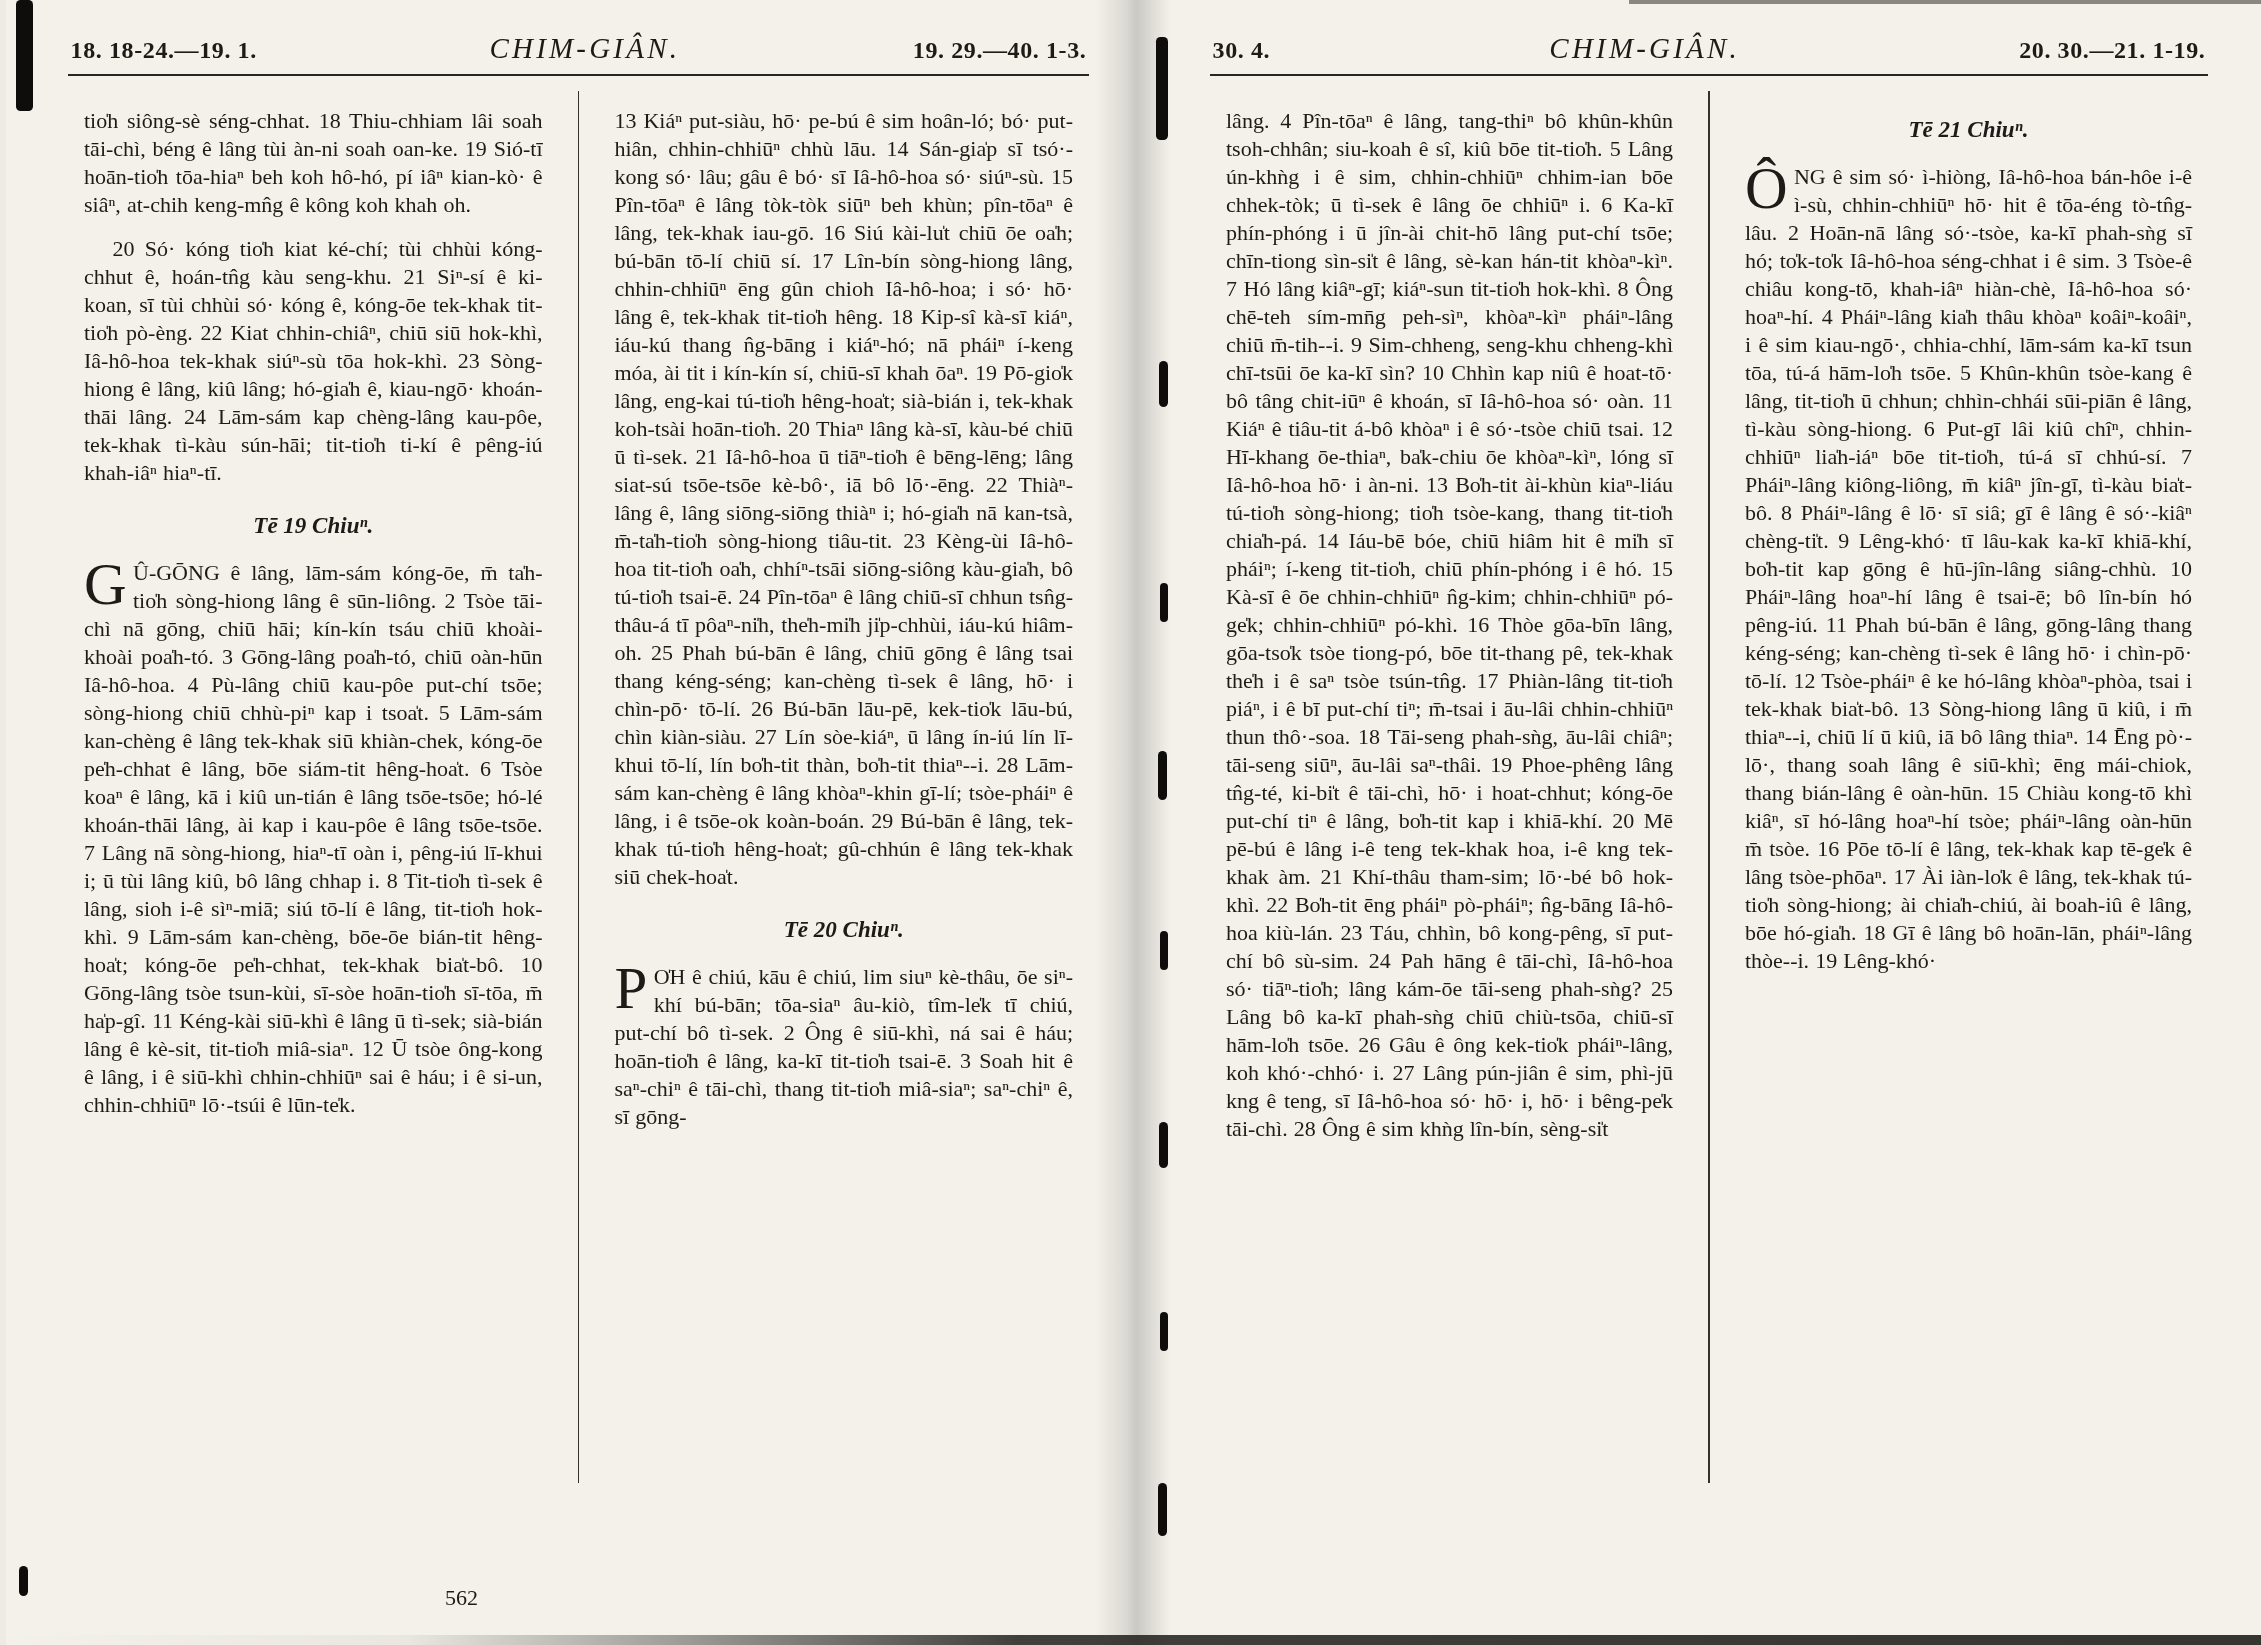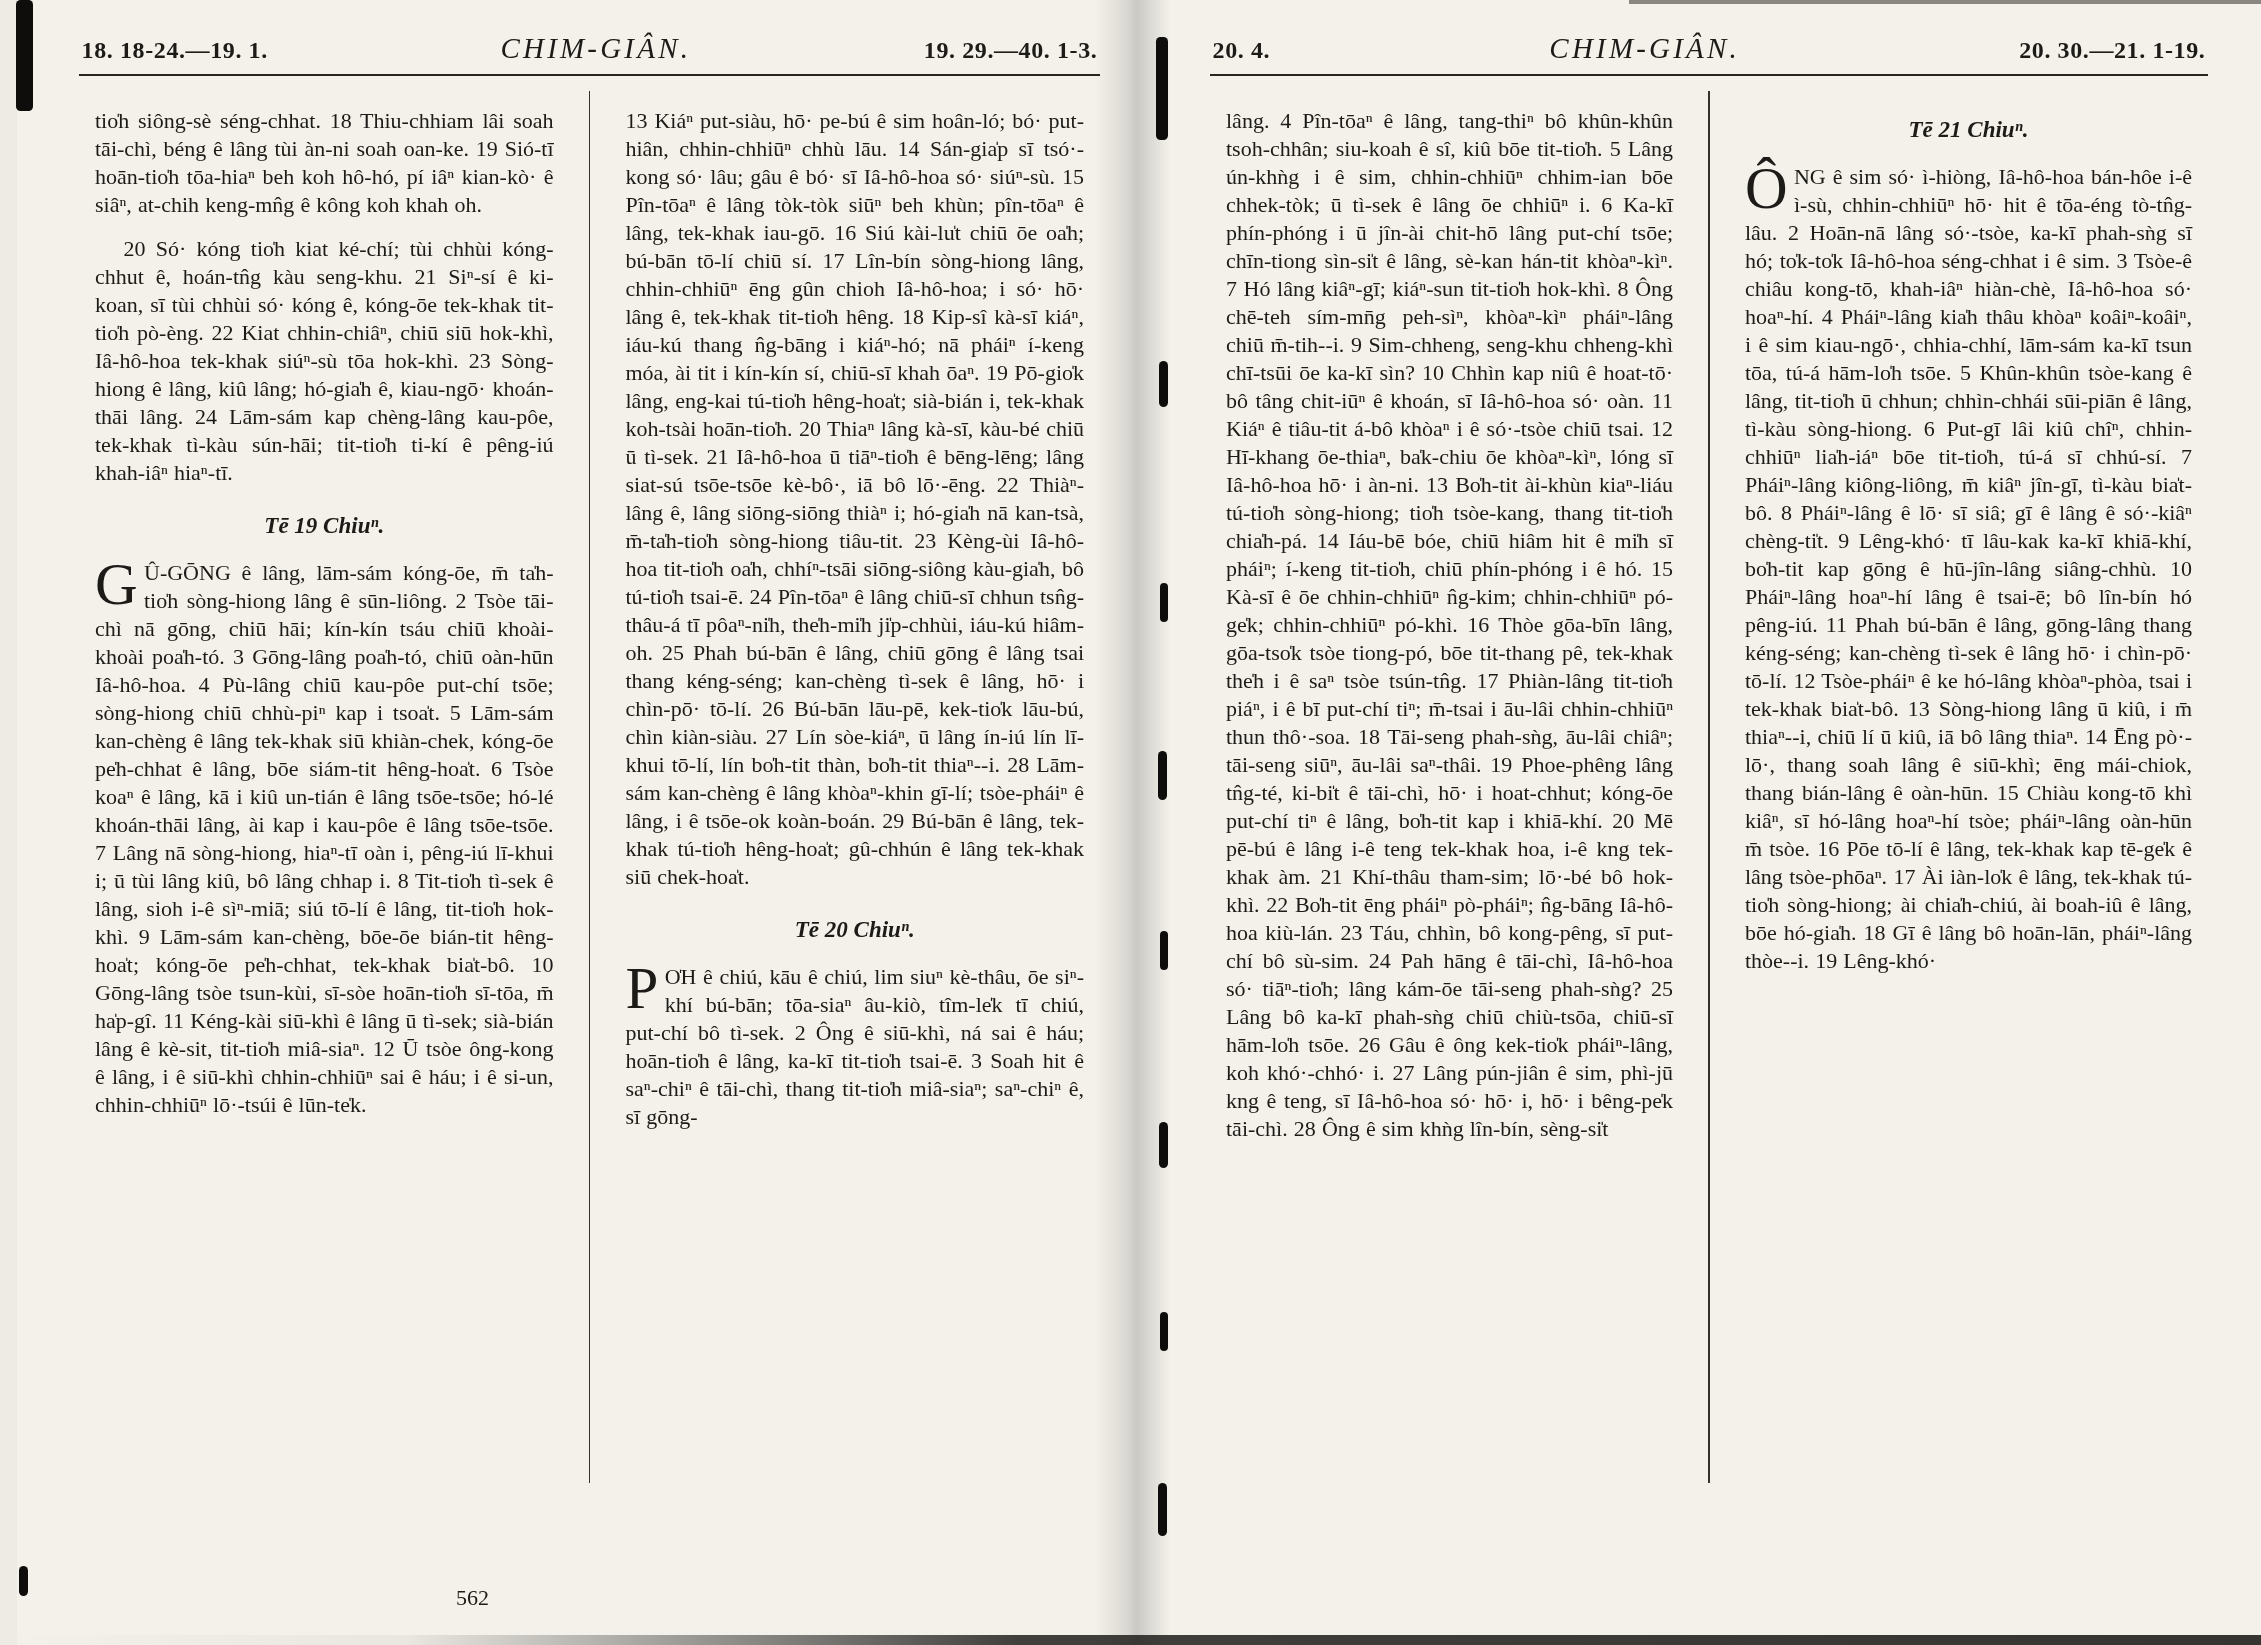--- a/index.html
+++ b/index.html
@@ -7,21 +7,21 @@
     width:2261px;height:1645px;position:relative;overflow:hidden;
     background:#edebe4;
     font-family:"Liberation Serif","DejaVu Serif",serif;
     color:#1d1b17;
   }
   .spread{position:absolute;inset:0;}
   .page{
     position:absolute;top:0;height:1645px;width:1131px;
     background:#f3f1ea;box-sizing:border-box;
   }
-  .page-left{left:17px;padding:28px 48px 0 62px;}
+  .page-left{left:6px;padding:28px 48px 0 62px;}
   .page-right{left:1131px;padding:28px 54px 0 79px;}
   .page-header{
     display:flex;justify-content:space-between;align-items:baseline;
     padding:3.9px 2.6px 0 2.6px;
   }
   .ref{font-weight:bold;font-size:24px;letter-spacing:0.6px;white-space:nowrap;}
   .running-title{font-size:29px;letter-spacing:3.2px;white-space:nowrap;font-style:italic;}
   .header-rule{height:1.9px;background:#28261f;margin-top:9px;}
   .columns{
     display:flex;align-items:stretch;margin-top:15.5px;
@@ -86,21 +86,21 @@
         <p class="para no-indent">13 Kiáⁿ put-siàu, hō· pe-bú ê sim hoân-ló; bó· put-hiân, chhin-chhiūⁿ chhù lāu. 14 Sán-gia̍p sī tsó·-kong só· lâu; gâu ê bó· sī Iâ-hô-hoa só· siúⁿ-sù. 15 Pîn-tōaⁿ ê lâng tòk-tòk siūⁿ beh khùn; pîn-tōaⁿ ê lâng, tek-khak iau-gō. 16 Siú kài-lu̍t chiū ōe oa̍h; bú-bān tō-lí chiū sí. 17 Lîn-bín sòng-hiong lâng, chhin-chhiūⁿ ēng gûn chioh Iâ-hô-hoa; i só· hō· lâng ê, tek-khak tit-tio̍h hêng. 18 Kip-sî kà-sī kiáⁿ, iáu-kú thang n̂g-bāng i kiáⁿ-hó; nā pháiⁿ í-keng móa, ài tit i kín-kín sí, chiū-sī khah ōaⁿ. 19 Pō-gio̍k lâng, eng-kai tú-tio̍h hêng-hoa̍t; sià-bián i, tek-khak koh-tsài hoān-tio̍h. 20 Thiaⁿ lâng kà-sī, kàu-bé chiū ū tì-sek. 21 Iâ-hô-hoa ū tiāⁿ-tio̍h ê bēng-lēng; lâng siat-sú tsōe-tsōe kè-bô·, iā bô lō·-ēng. 22 Thiàⁿ-lâng ê, lâng siōng-siōng thiàⁿ i; hó-gia̍h nā kan-tsà, m̄-ta̍h-tio̍h sòng-hiong tiâu-tit. 23 Kèng-ùi Iâ-hô-hoa tit-tio̍h oa̍h, chhíⁿ-tsāi siōng-siông kàu-gia̍h, bô tú-tio̍h tsai-ē. 24 Pîn-tōaⁿ ê lâng chiū-sī chhun tsn̂g-thâu-á tī pôaⁿ-ni̍h, the̍h-mi̍h ji̍p-chhùi, iáu-kú hiâm-oh. 25 Phah bú-bān ê lâng, chiū gōng ê lâng tsai thang kéng-séng; kan-chèng tì-sek ê lâng, hō· i chìn-pō· tō-lí. 26 Bú-bān lāu-pē, kek-tio̍k lāu-bú, chìn kiàn-siàu. 27 Lín sòe-kiáⁿ, ū lâng ín-iú lín lī-khui tō-lí, lín bo̍h-tit thàn, bo̍h-tit thiaⁿ--i. 28 Lām-sám kan-chèng ê lâng khòaⁿ-khin gī-lí; tsòe-pháiⁿ ê lâng, i ê tsōe-ok koàn-boán. 29 Bú-bān ê lâng, tek-khak tú-tio̍h hêng-hoa̍t; gû-chhún ê lâng tek-khak siū chek-hoa̍t.</p>
         <h3 class="chapter">Tē 20 Chiuⁿ.</h3>
         <p class="para no-indent dropcap">PO̍H ê chiú, kāu ê chiú, lim siuⁿ kè-thâu, ōe siⁿ-khí bú-bān; tōa-siaⁿ âu-kiò, tîm-le̍k tī chiú, put-chí bô tì-sek. 2 Ông ê siū-khì, ná sai ê háu; hoān-tio̍h ê lâng, ka-kī tit-tio̍h tsai-ē. 3 Soah hit ê saⁿ-chiⁿ ê tāi-chì, thang tit-tio̍h miâ-siaⁿ; saⁿ-chiⁿ ê, sī gōng-</p>
       </div>
     </div>
     <div class="page-number">562</div>
   </div>
 
   <div class="page page-right">
     <div class="page-header">
-      <span class="ref">20. 4.</span>
+      <span class="ref">30. 4.</span>
       <span class="running-title">CHIM-GIÂN.</span>
       <span class="ref">20. 30.—21. 1-19.</span>
     </div>
     <div class="header-rule"></div>
     <div class="columns">
       <div class="col">
         <p class="para no-indent">lâng. 4 Pîn-tōaⁿ ê lâng, tang-thiⁿ bô khûn-khûn tsoh-chhân; siu-koah ê sî, kiû bōe tit-tio̍h. 5 Lâng ún-khǹg i ê sim, chhin-chhiūⁿ chhim-ian bōe chhek-tòk; ū tì-sek ê lâng ōe chhiūⁿ i. 6 Ka-kī phín-phóng i ū jîn-ài chit-hō lâng put-chí tsōe; chīn-tiong sìn-si̍t ê lâng, sè-kan hán-tit khòaⁿ-kìⁿ. 7 Hó lâng kiâⁿ-gī; kiáⁿ-sun tit-tio̍h hok-khì. 8 Ông chē-teh sím-mn̄g peh-sìⁿ, khòaⁿ-kìⁿ pháiⁿ-lâng chiū m̄-tih--i. 9 Sim-chheng, seng-khu chheng-khì chī-tsūi ōe ka-kī sìn? 10 Chhìn kap niû ê hoat-tō· bô tâng chit-iūⁿ ê khoán, sī Iâ-hô-hoa só· oàn. 11 Kiáⁿ ê tiâu-tit á-bô khòaⁿ i ê só·-tsòe chiū tsai. 12 Hī-khang ōe-thiaⁿ, ba̍k-chiu ōe khòaⁿ-kìⁿ, lóng sī Iâ-hô-hoa hō· i àn-ni. 13 Bo̍h-tit ài-khùn kiaⁿ-liáu tú-tio̍h sòng-hiong; tio̍h tsòe-kang, thang tit-tio̍h chia̍h-pá. 14 Iáu-bē bóe, chiū hiâm hit ê mi̍h sī pháiⁿ; í-keng tit-tio̍h, chiū phín-phóng i ê hó. 15 Kà-sī ê ōe chhin-chhiūⁿ n̂g-kim; chhin-chhiūⁿ pó-ge̍k; chhin-chhiūⁿ pó-khì. 16 Thòe gōa-bīn lâng, gōa-tso̍k tsòe tiong-pó, bōe tit-thang pê, tek-khak the̍h i ê saⁿ tsòe tsún-tn̂g. 17 Phiàn-lâng tit-tio̍h piáⁿ, i ê bī put-chí tiⁿ; m̄-tsai i āu-lâi chhin-chhiūⁿ thun thô·-soa. 18 Tāi-seng phah-sǹg, āu-lâi chiâⁿ; tāi-seng siūⁿ, āu-lâi saⁿ-thâi. 19 Phoe-phêng lâng tn̂g-té, ki-bi̍t ê tāi-chì, hō· i hoat-chhut; kóng-ōe put-chí tiⁿ ê lâng, bo̍h-tit kap i khiā-khí. 20 Mē pē-bú ê lâng i-ê teng tek-khak hoa, i-ê kng tek-khak àm. 21 Khí-thâu tham-sim; lō·-bé bô hok-khì. 22 Bo̍h-tit ēng pháiⁿ pò-pháiⁿ; n̂g-bāng Iâ-hô-hoa kiù-lán. 23 Táu, chhìn, bô kong-pêng, sī put-chí bô sù-sim. 24 Pah hāng ê tāi-chì, Iâ-hô-hoa só· tiāⁿ-tio̍h; lâng kám-ōe tāi-seng phah-sǹg? 25 Lâng bô ka-kī phah-sǹg chiū chiù-tsōa, chiū-sī hām-lo̍h tsōe. 26 Gâu ê ông kek-tio̍k pháiⁿ-lâng, koh khó·-chhó· i. 27 Lâng pún-jiân ê sim, phì-jū kng ê teng, sī Iâ-hô-hoa só· hō· i, hō· i bêng-pe̍k tāi-chì. 28 Ông ê sim khǹg lîn-bín, sèng-si̍t</p>
       </div>
       <div class="col-rule"></div>
       <div class="col">

